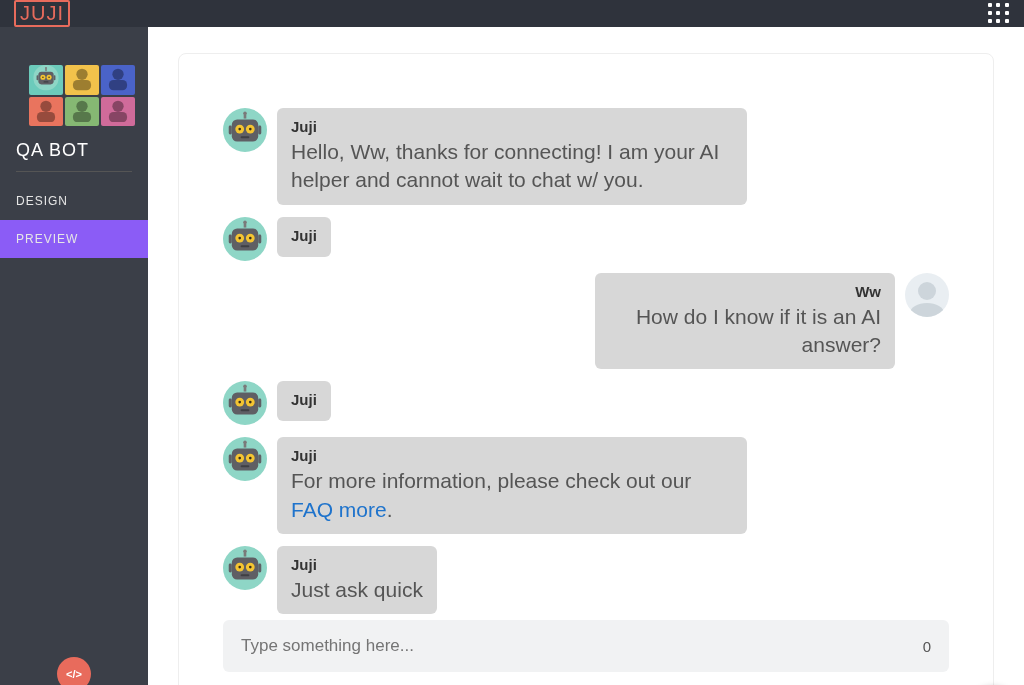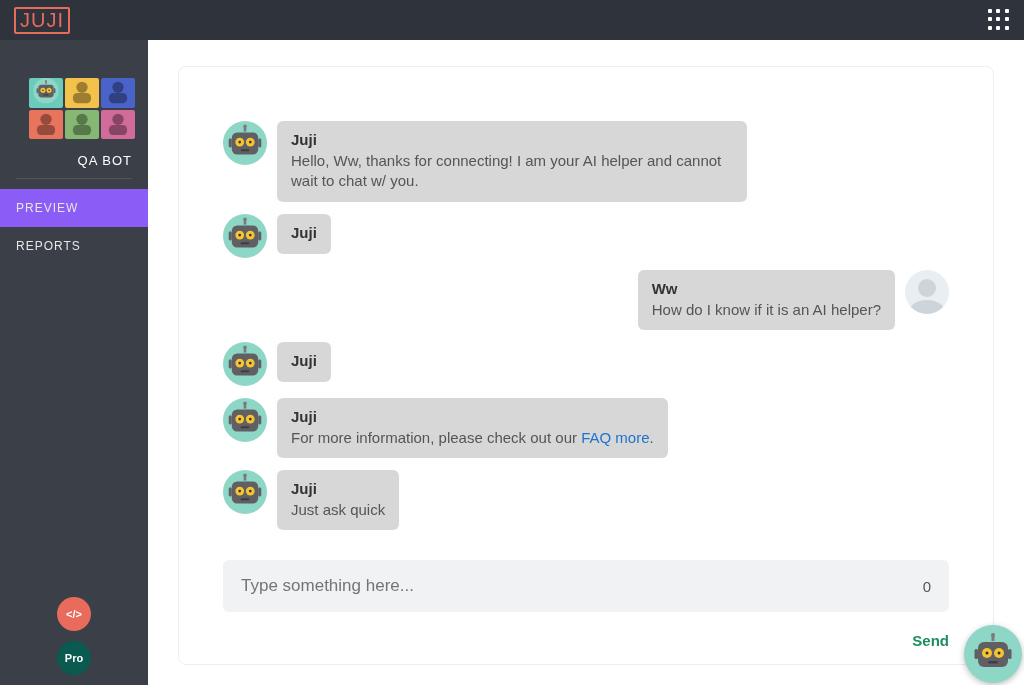--- a/index.html
+++ b/index.html
@@ -14,21 +14,21 @@
   }
   .apps-menu { width: 22px; height: 22px; display: grid; grid-template-columns: repeat(3,1fr); grid-template-rows: repeat(3,1fr); gap: 3px; cursor: pointer; }
   .apps-menu span { background: #fff; width: 4px; height: 4px; border-radius: 1px; }
 
   .main { flex: 1; display: flex; }
 
   
   .sidebar { width: 148px; background: #3b3f48; color: #fff; display: flex; flex-direction: column; position: relative; }
   .avatar-strip { margin: 38px auto 22px; width: 90px; display: grid; grid-template-columns: repeat(3,1fr); grid-gap: 2px; }
   .avatar-strip .cell { width: 100%; aspect-ratio: 4/3; border-radius: 2px; }
-  .bot-title { font-size: 13px; letter-spacing: 1px; text-align: right; padding-bottom: 10px; border-bottom: 1px solid #555; margin: 0 16px 10px; font-weight: 400; }
+  .bot-title { font-size: 18px; letter-spacing: 1px; text-align: left; padding-bottom: 10px; border-bottom: 1px solid #555; margin: 0 16px 10px; font-weight: 400; }
   .navlist { list-style: none; }
   .navlist li { font-size: 12px; letter-spacing: 1px; padding: 12px 16px; cursor: pointer; color: #e6e6e6; font-weight: 400; }
   .navlist li.active { background: #8b5cf6; }
   .bottom-icons { position: absolute; bottom: 10px; left: 0; right: 0; display: flex; flex-direction: column; align-items: center; gap: 10px; }
   .icon-circle { width: 34px; height: 34px; border-radius: 50%; display: flex; align-items: center; justify-content: center; font-size: 11px; font-weight: 600; cursor: pointer; }
   .icon-code { background: #e86b5c; color: #fff; }
   .icon-pro { background: #0a5a4f; color: #fff; }
 
   
   .content { flex: 1; background: #fff; position: relative; padding: 26px 30px 10px 30px; }
@@ -40,23 +40,23 @@
   .row.user { justify-content: flex-end; }
 
   .bot-avatar, .user-avatar-circ { width: 44px; height: 44px; flex-shrink: 0; border-radius: 50%; }
   .bot-avatar { margin-right: 10px; }
   .user-avatar-circ { margin-left: 10px; background: #e9eef2; position: relative; overflow: hidden; }
   .user-avatar-circ::before { content:''; position:absolute; width:18px; height:18px; background:#cdd5db; border-radius:50%; top:9px; left:13px; }
   .user-avatar-circ::after { content:''; position:absolute; width:34px; height:20px; background:#cdd5db; border-radius:50% 50% 0 0; bottom:-6px; left:5px; }
 
   .bubble { background: #d7d7d7; border-radius: 6px; padding: 10px 14px; max-width: 470px; color: #333; }
   .bubble .sender { font-weight: 700; font-size: 15px; color: #333; margin-bottom: 3px; }
-  .bubble .msg { font-size: 15px; line-height: 1.35; color: #555; }
+  .bubble .msg { font-size: 21px; line-height: 1.35; color: #555; }
   .bubble .msg a { color: #1e73cc; text-decoration: none; }
-  .row.user .bubble { background: #d7d7d7; max-width: 300px; }
+  .row.user .bubble { background: #d7d7d7; max-width: 300px; text-align: right; }
 
   .input-area { background: #f1f2f3; border-radius: 6px; padding: 16px 18px; display: flex; align-items: center; justify-content: space-between; margin-top: 4px; }
   .input-area input { flex: 1; border: none; background: transparent; font-size: 17px; color: #7a7a7a; outline: none; font-family: inherit; }
   .input-counter { color: #555; font-size: 15px; margin-left: 12px; }
   .send-row { text-align: right; margin-top: 20px; margin-bottom: 4px; }
   .send-btn { color: #1d8f5f; font-weight: 700; font-size: 15px; background: none; border: none; cursor: pointer; font-family: inherit; }
 
   .float-bot { position: absolute; right: 2px; bottom: 2px; width: 58px; height: 58px; border-radius: 50%; background: #8ed6c6; box-shadow: 0 2px 6px rgba(0,0,0,.25); cursor: pointer; display:flex; align-items:center; justify-content:center; }
 
   
@@ -118,22 +118,22 @@
             <circle cx="15" cy="8" r="5" fill="rgba(0,0,0,.35)"></circle>
             <rect x="7" y="13" width="16" height="9" rx="4" fill="rgba(0,0,0,.35)"></rect>
           </svg></div>
         <div class="cell" style="background: rgb(208, 107, 154);"><svg viewBox="0 0 30 22" style="width:100%;height:100%">
             <circle cx="15" cy="8" r="5" fill="rgba(0,0,0,.35)"></circle>
             <rect x="7" y="13" width="16" height="9" rx="4" fill="rgba(0,0,0,.35)"></rect>
           </svg></div>
       </div>
     <div class="bot-title">QA BOT</div>
     <ul class="navlist" id="navlist">
+        <li>DESIGN</li>
         <li class="active">PREVIEW</li>
-        <li>REPORTS</li>
       </ul>
     <div class="bottom-icons">
       <div class="icon-circle icon-code">&lt;/&gt;</div>
       <div class="icon-circle icon-pro">Pro</div>
     </div>
   </aside>
 
   <section class="content">
     <div class="chat-card">
       <div class="messages" id="messages">
@@ -150,21 +150,21 @@
             <div class="bot-avatar"><svg class="juji-head">
                 <use href="#botHead"></use>
               </svg></div>
             <div class="bubble">
               <div class="sender">Juji</div>
             </div>
           </div>
           <div class="row user">
             <div class="bubble">
               <div class="sender">Ww</div>
-              <div class="msg">How do I know if it is an AI helper?</div>
+              <div class="msg">How do I know if it is an AI answer?</div>
             </div>
             <div class="user-avatar-circ"></div>
           </div>
           <div class="row bot">
             <div class="bot-avatar"><svg class="juji-head">
                 <use href="#botHead"></use>
               </svg></div>
             <div class="bubble">
               <div class="sender">Juji</div>
             </div>

